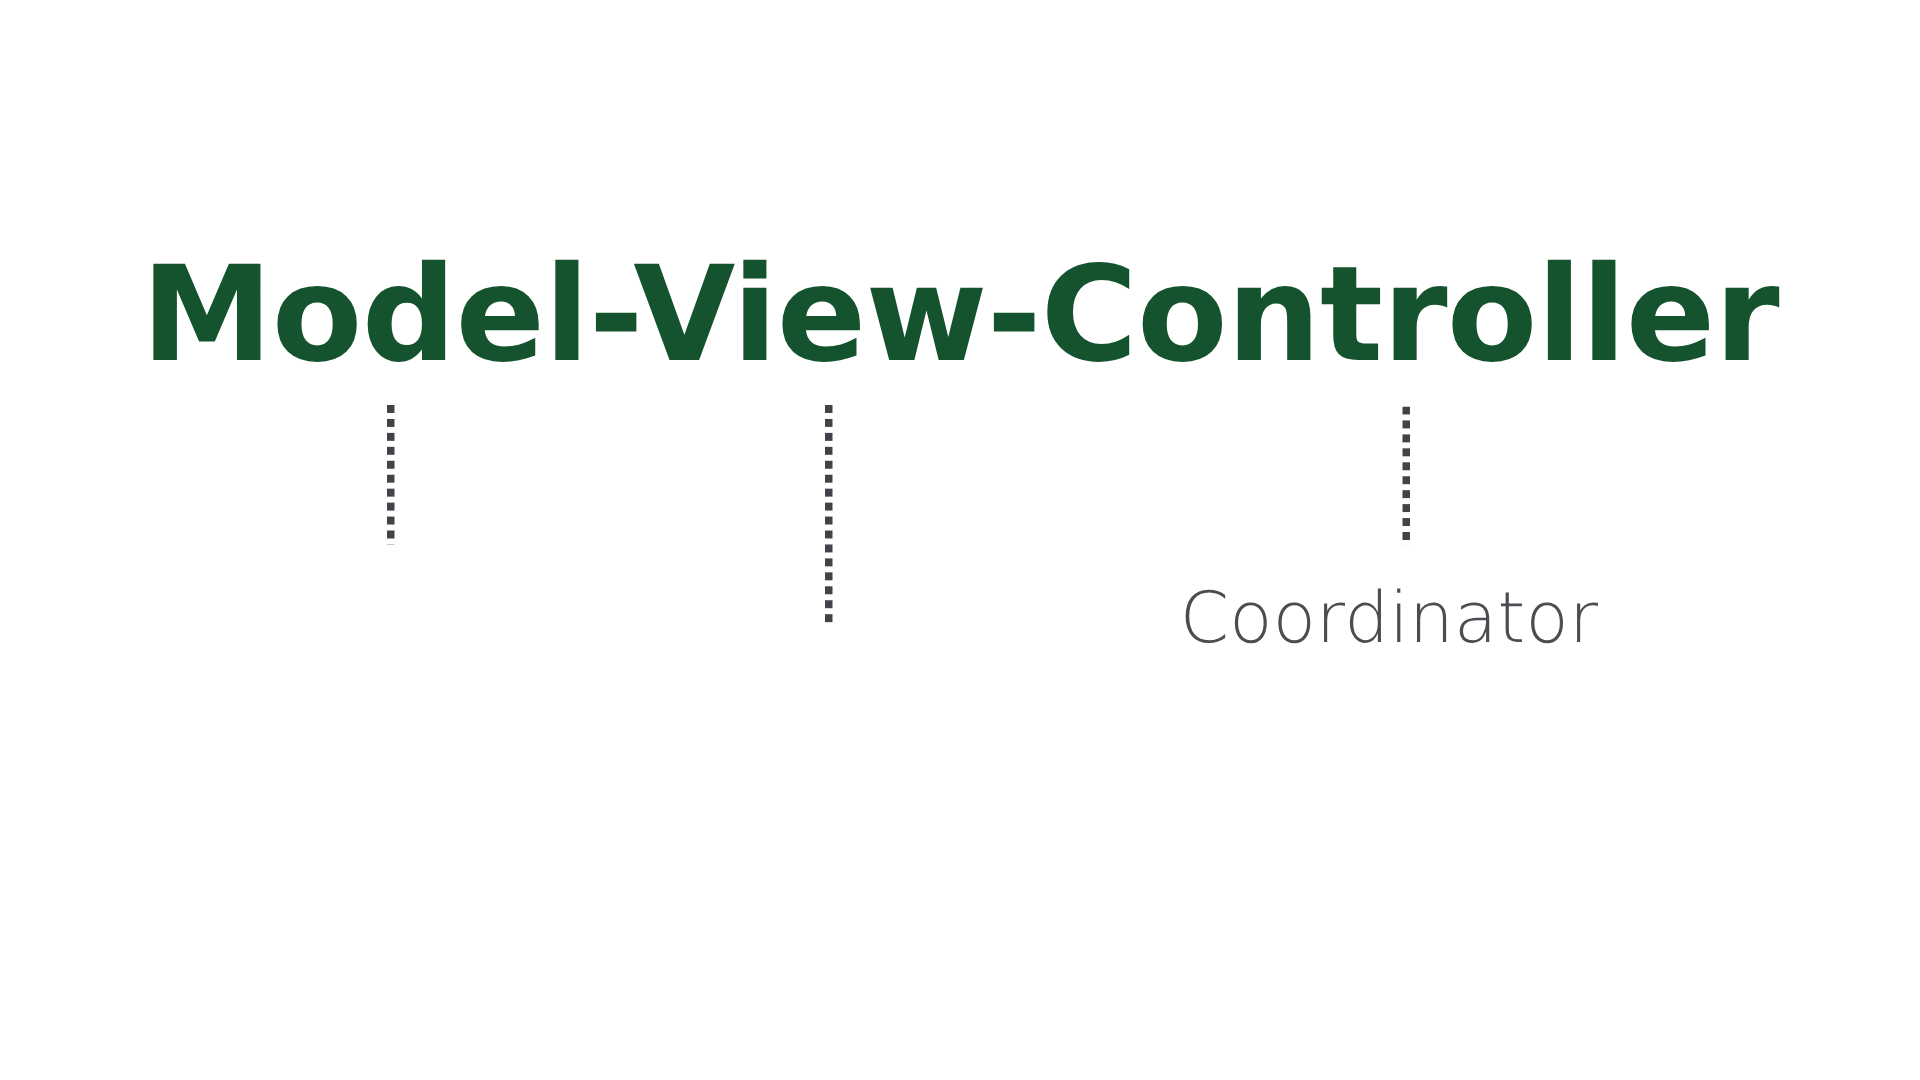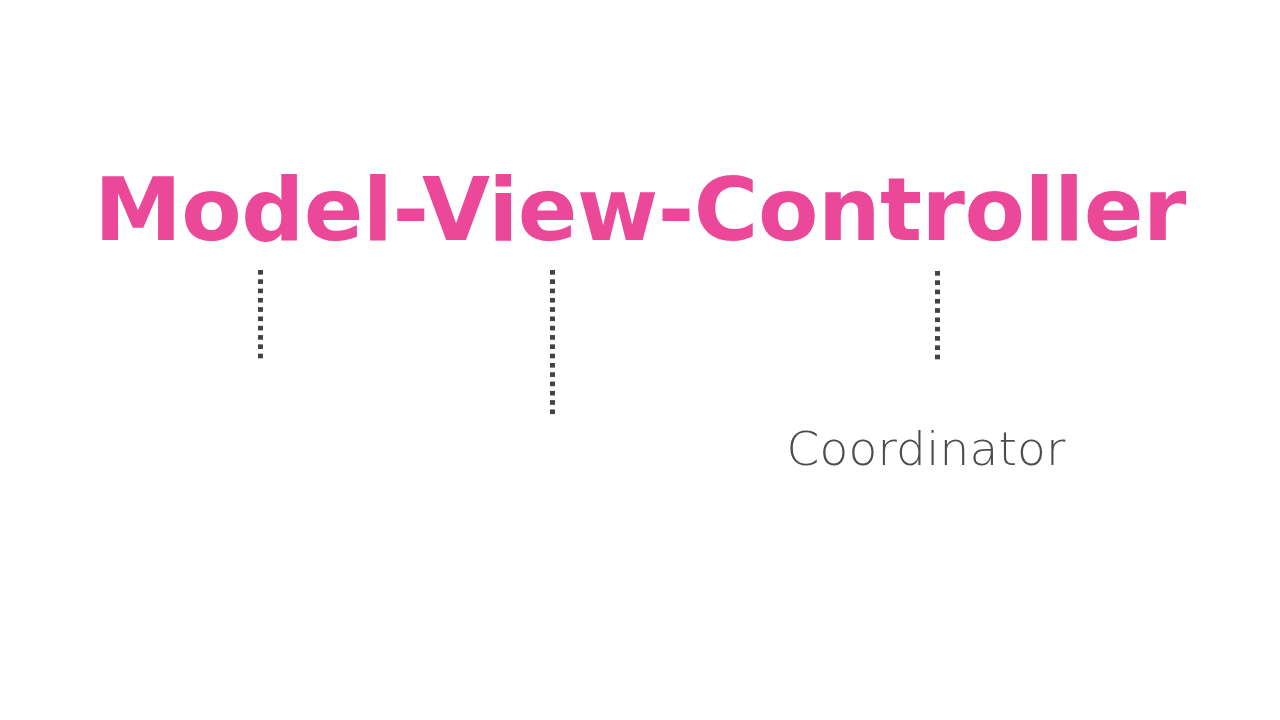--- a/index.html
+++ b/index.html
@@ -26,21 +26,21 @@
     position: absolute;
     left: 0;
     top: 166px;
     width: 1280px;
     text-align: center;
     font-family: "DejaVu Sans", "Liberation Sans", sans-serif;
     font-weight: 700;
     font-size: 88px;
     line-height: 1.0;
     letter-spacing: -0.5px;
-    color: #ec4899;
+    color: #14532d;
     white-space: nowrap;
   }
 
   
   .connector {
     position: absolute;
     width: 5px;
     background-image: linear-gradient(
         to bottom,
         #404347 0px,
@@ -85,21 +85,20 @@
   }
   #label-user-interface {
     left: 345px;
     top: 441px;
     width: 400px;
   }
   #label-coordinator {
     left: 726px;
     top: 389px;
     width: 400px;
-    margin-top: 36px;
   }
 </style>
 </head>
 <body>
 
 <div id="slide">
 
   <div id="title">Model-View-Controller</div>
 
   <div class="connector" id="connector-model"></div>

